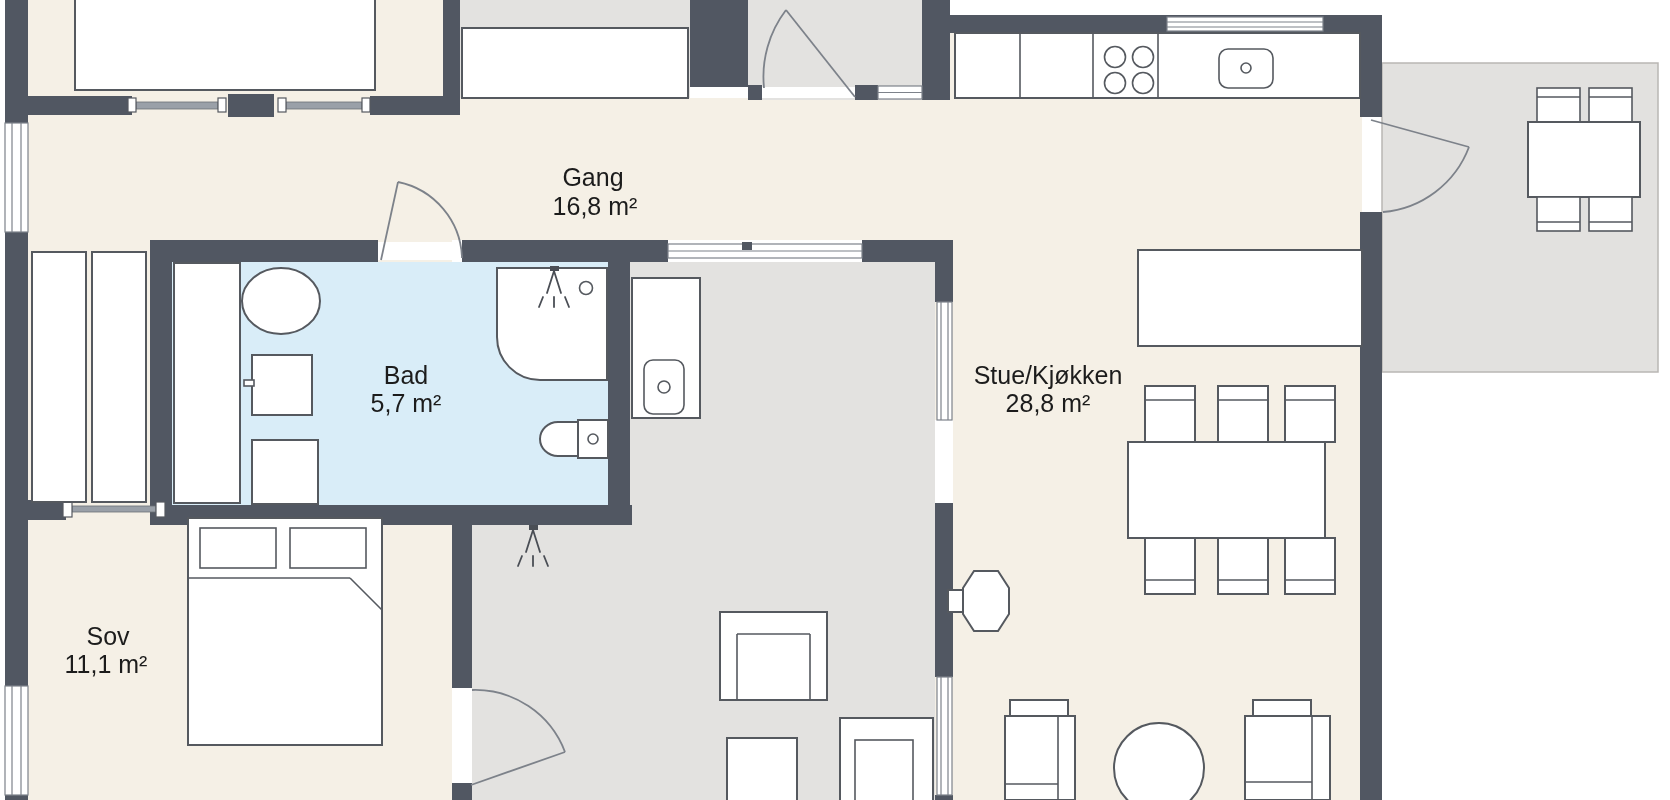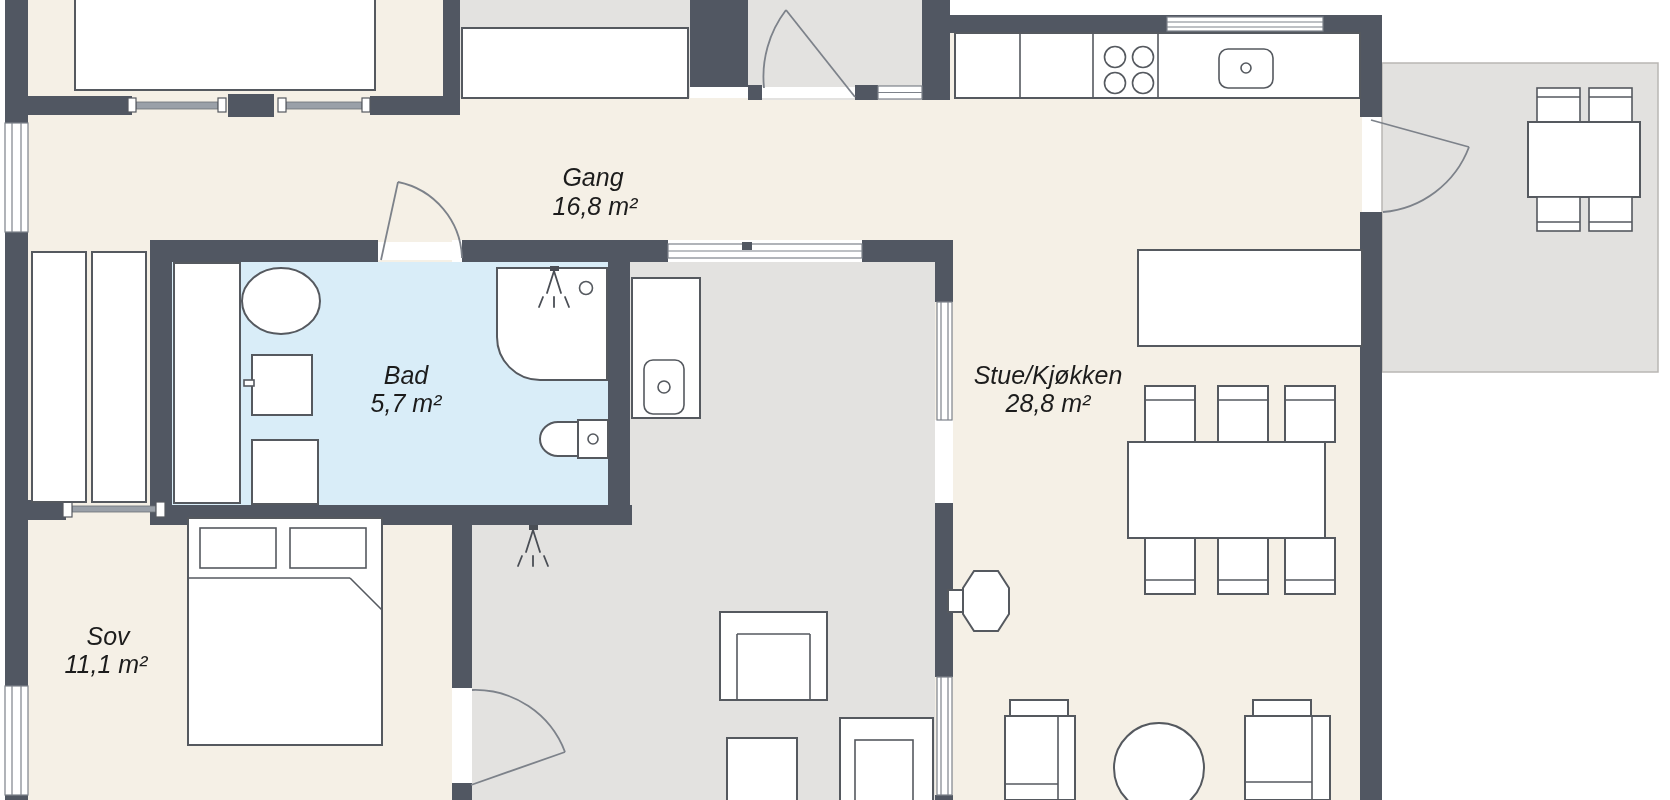--- a/index.html
+++ b/index.html
@@ -1,17 +1,17 @@
 <!DOCTYPE html>
 <html><head>
 <meta charset="utf-8">
 <style>
   html,body{margin:0;padding:0;background:#ffffff;}
   .plan-wrap{position:relative;width:1670px;height:800px;overflow:hidden;background:#ffffff;
-             font-family:"Liberation Sans",sans-serif;font-style:italic;}
+             font-family:"Liberation Sans",sans-serif;}
   svg{display:block}
   .wall{fill:#515762;stroke:none}
   .floor-main{fill:#f5f0e6}
   .floor-bath{fill:#d9edf8}
   .floor-gray{fill:#e3e2e0}
   .floor-terrace{fill:#e2e1df;stroke:#b9b7b4;stroke-width:1.5}
   .furn{fill:#ffffff;stroke:#55595f;stroke-width:2}
   .furn-thin{fill:#ffffff;stroke:#55595f;stroke-width:1.6}
   .line{stroke:#55595f;stroke-width:1.6;fill:none}
   .win{fill:#ffffff;stroke:#7d828a;stroke-width:1.2}

